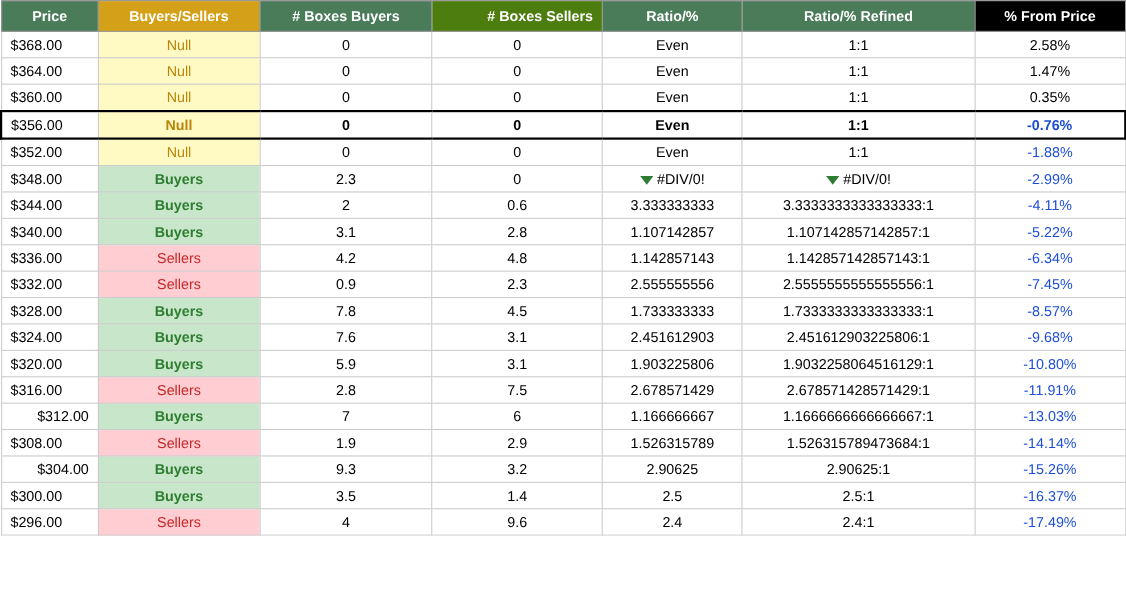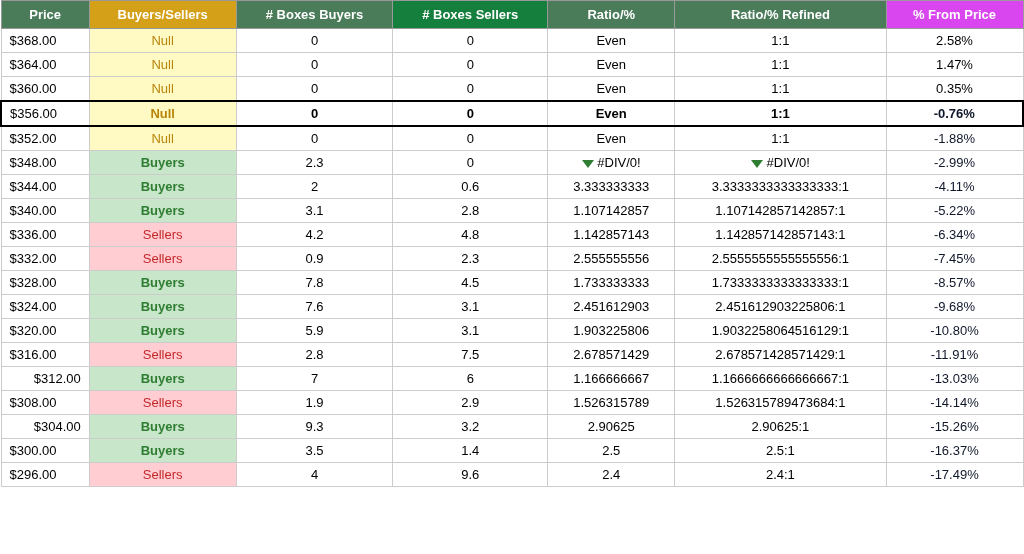--- a/index.html
+++ b/index.html
@@ -12,35 +12,35 @@
       border: 1px solid #999;
     }
     td {
       padding: 4px 8px;
       text-align: center;
       border: 1px solid #ccc;
     }
     .th-price { background: #4a7c59; color: #fff; }
     .th-buyers-sellers { background: #d4a017; color: #fff; }
     .th-boxes-buyers { background: #4a7c59; color: #fff; }
-    .th-boxes-sellers { background: #15803d; color: #fff; }
+    .th-boxes-sellers { background: #4d7c0f; color: #fff; text-align: right; }
     .th-ratio { background: #4a7c59; color: #fff; }
     .th-ratio-refined { background: #4a7c59; color: #fff; }
-    .th-from-price { background: #d946ef; color: #fff; }
+    .th-from-price { background: #000000; color: #fff; }
 
     .col-price { text-align: left; font-weight: normal; }
     .highlighted-row td { font-weight: bold; border-top: 2.5px solid #000; border-bottom: 2.5px solid #000; }
     .highlighted-row td:first-child { border-left: 2.5px solid #000; }
     .highlighted-row td:last-child { border-right: 2.5px solid #000; }
 
     .buyers-color { color: #2e7d32; background: #c8e6c9; font-weight: bold; }
     .sellers-color { color: #c62828; background: #ffcdd2; }
     .null-color { color: #b8860b; background: #fff9c4; }
 
-    .negative { color: #0f172a; margin-left: 32px; }
+    .negative { color: #1d4ed8; margin-left: 32px; }
 
     .arrow-down {
       display: inline-block;
       width: 0;
       height: 0;
       border-left: 6px solid transparent;
       border-right: 6px solid transparent;
       border-top: 8px solid #2e7d32;
       vertical-align: middle;
     }

